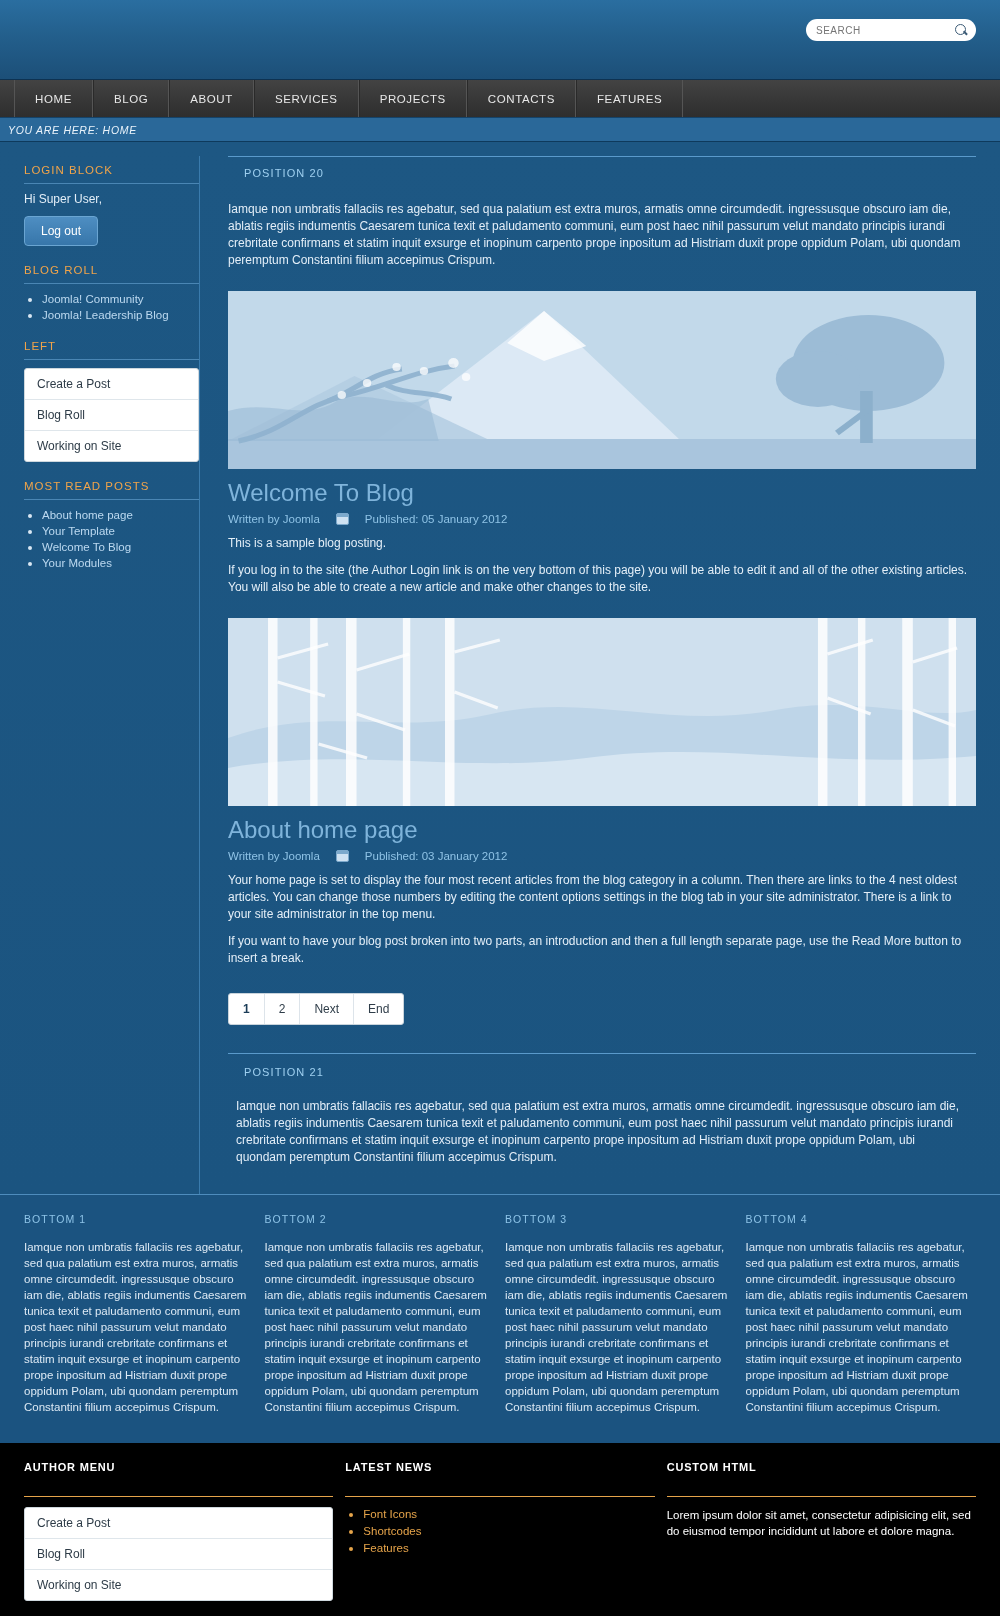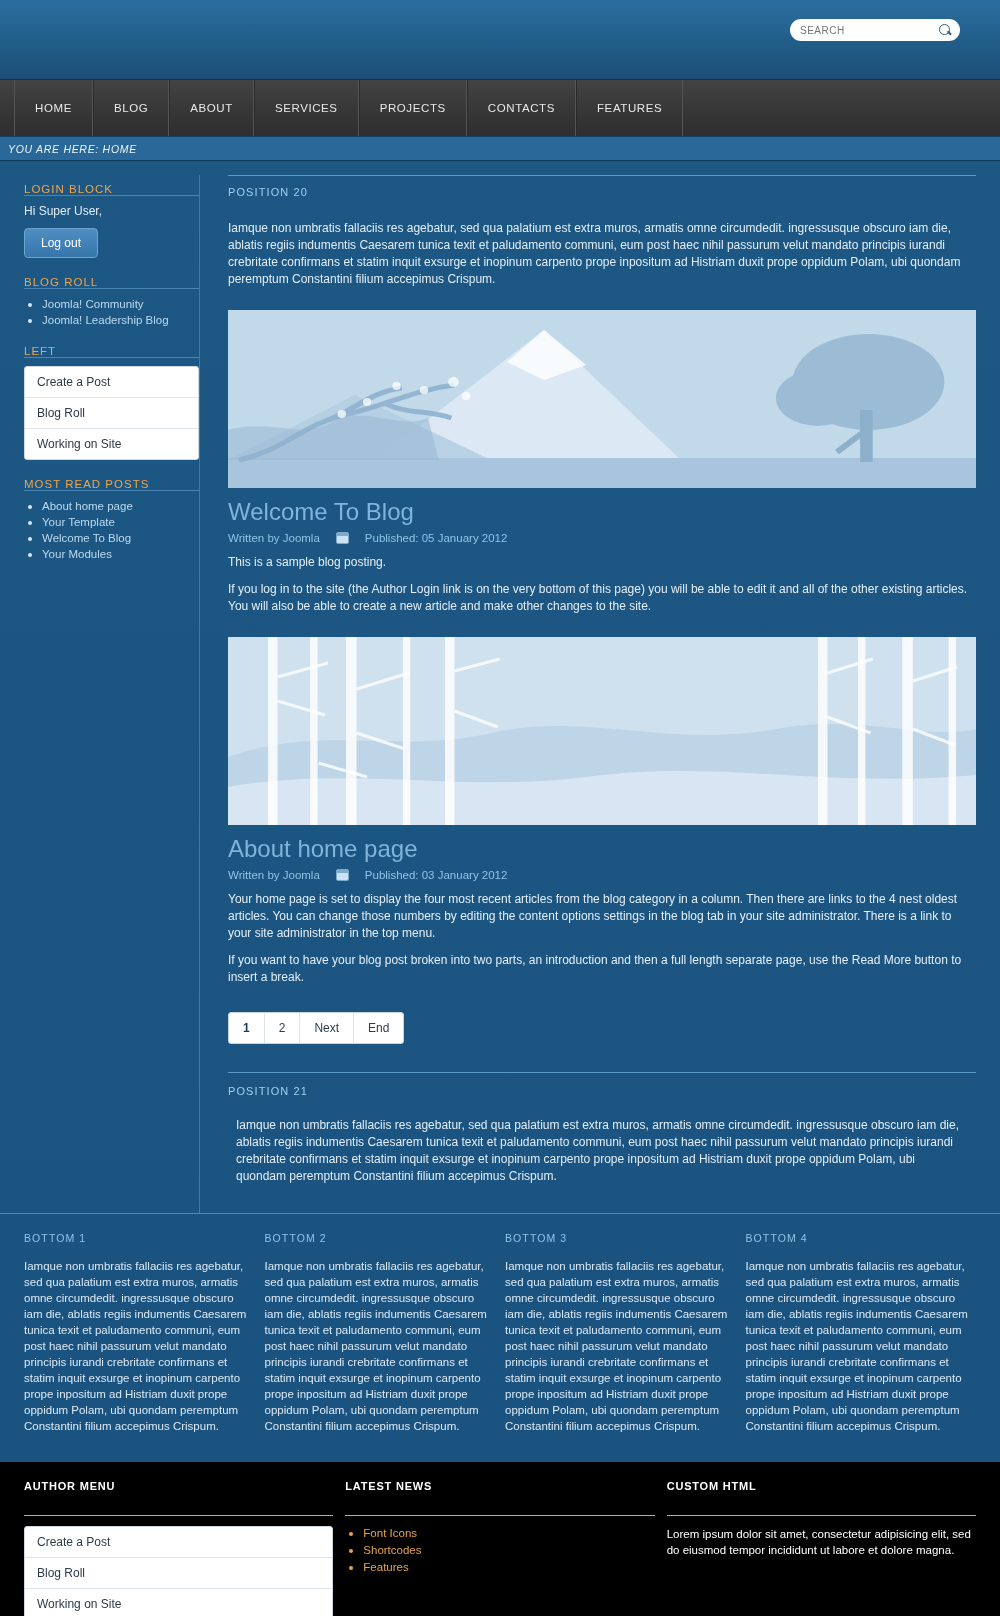--- a/index.html
+++ b/index.html
@@ -38,21 +38,21 @@
   .globe:before, .globe:after{
     content:""; position:absolute; border:1.5px solid #ffffff; border-radius:50%;
   }
   .globe:before{ left:7px; top:-1px; width:20px; height:36px; border-radius:50%; }
   .globe:after{ left:-1px; top:10px; width:36px; height:14px; border-radius:50%; }
   .logo-text {
     font-size:27px; font-weight:bold; letter-spacing:-0.5px;
     color:#2a7bb5; font-family:"Liberation Sans", sans-serif;
   }
   .search-wrap{
-    position:absolute; right:40px; top:19px;
+    position:absolute; right:24px; top:19px;
     width:170px; height:22px;
     background:#ffffff; border-radius:11px;
     display:flex; align-items:center;
     padding:0 8px;
   }
   .search-wrap input{
     border:0; outline:0; flex:1;
     font-size:10px; color:#6a6a6a; letter-spacing:.5px;
     font-family:"Liberation Sans", sans-serif;
     background:transparent;
@@ -62,21 +62,21 @@
     content:""; position:absolute; left:0; top:0;
     width:9px; height:9px; border:1.6px solid #3d5c77; border-radius:50%;
   }
   .search-icon:after{
     content:""; position:absolute; left:8px; top:8px;
     width:5px; height:1.6px; background:#3d5c77; transform:rotate(45deg);
   }
 
   
   .nav{
-    height:57px;
+    height:38px;
     background:linear-gradient(180deg,#434343 0%, #383838 50%, #2e2e2e 100%);
     display:flex;
     padding-left:14px;
     border-bottom:1px solid #14436a;
   }
   .nav a{
     display:flex; align-items:center;
     padding:0 20px;
     color:#e8e8e8; text-decoration:none;
     font-size:11.5px; letter-spacing:.6px;
@@ -101,21 +101,21 @@
      background:linear-gradient(180deg,#1d5783 0%, #1b5480 100%); }
   .sidebar{
     width:200px; flex:0 0 200px;
     padding:8px 0 0 24px;
     border-right:1px solid #3a7bad;
     min-height:960px;
   }
   .module{ margin-bottom:18px; }
   .module-title{
     color:#f0a44a; font-size:11.5px; letter-spacing:1px;
-    margin-bottom:8px;
+    padding-bottom:7px; margin-bottom:8px;
     border-bottom:1px solid #4a86b4;
     text-transform:uppercase;
   }
   .module p{ margin:4px 0 10px 0; font-size:12px; color:#e2eef8; }
   .btn-logout{
     display:inline-block;
     background:linear-gradient(180deg,#4e8ec2 0%, #3776aa 100%);
     border:1px solid #6aa5d2;
     border-radius:4px;
     color:#ffffff; font-size:12px;
@@ -129,21 +129,21 @@
   .menu-box a{
     display:block; padding:8px 12px;
     color:#2d3b47; font-size:12px; text-decoration:none;
     border-bottom:1px solid #dfe6eb;
   }
   .menu-box a:last-child{ border-bottom:0; }
 
   
   .main{ flex:1; padding:0 24px 20px 28px; }
   .pos-block{ border-top:1px solid #5a9acb; padding-top:10px; margin-bottom:4px; }
-  .pos-title{ color:#9fd0f0; font-size:11px; letter-spacing:1.1px; margin-bottom:22px; }
+  .pos-title{ color:#9fd0f0; font-size:11px; letter-spacing:1.1px; margin-bottom:22px;margin-left:16px; }
   .pos-text{ font-size:12px; line-height:17px; color:#e3eef8; margin:0 0 8px 0; }
 
   .hero{
     width:100%; height:178px; margin:22px 0 0 0;
     position:relative; overflow:hidden;
     background:linear-gradient(180deg,#bfd7ea 0%, #a9c6de 100%);
   }
   .hero2{ height:188px; background:linear-gradient(180deg,#c7dced 0%, #b2cee4 100%); }
   .art-title{
     font-size:24px; color:#7fb4db; font-weight:normal;

